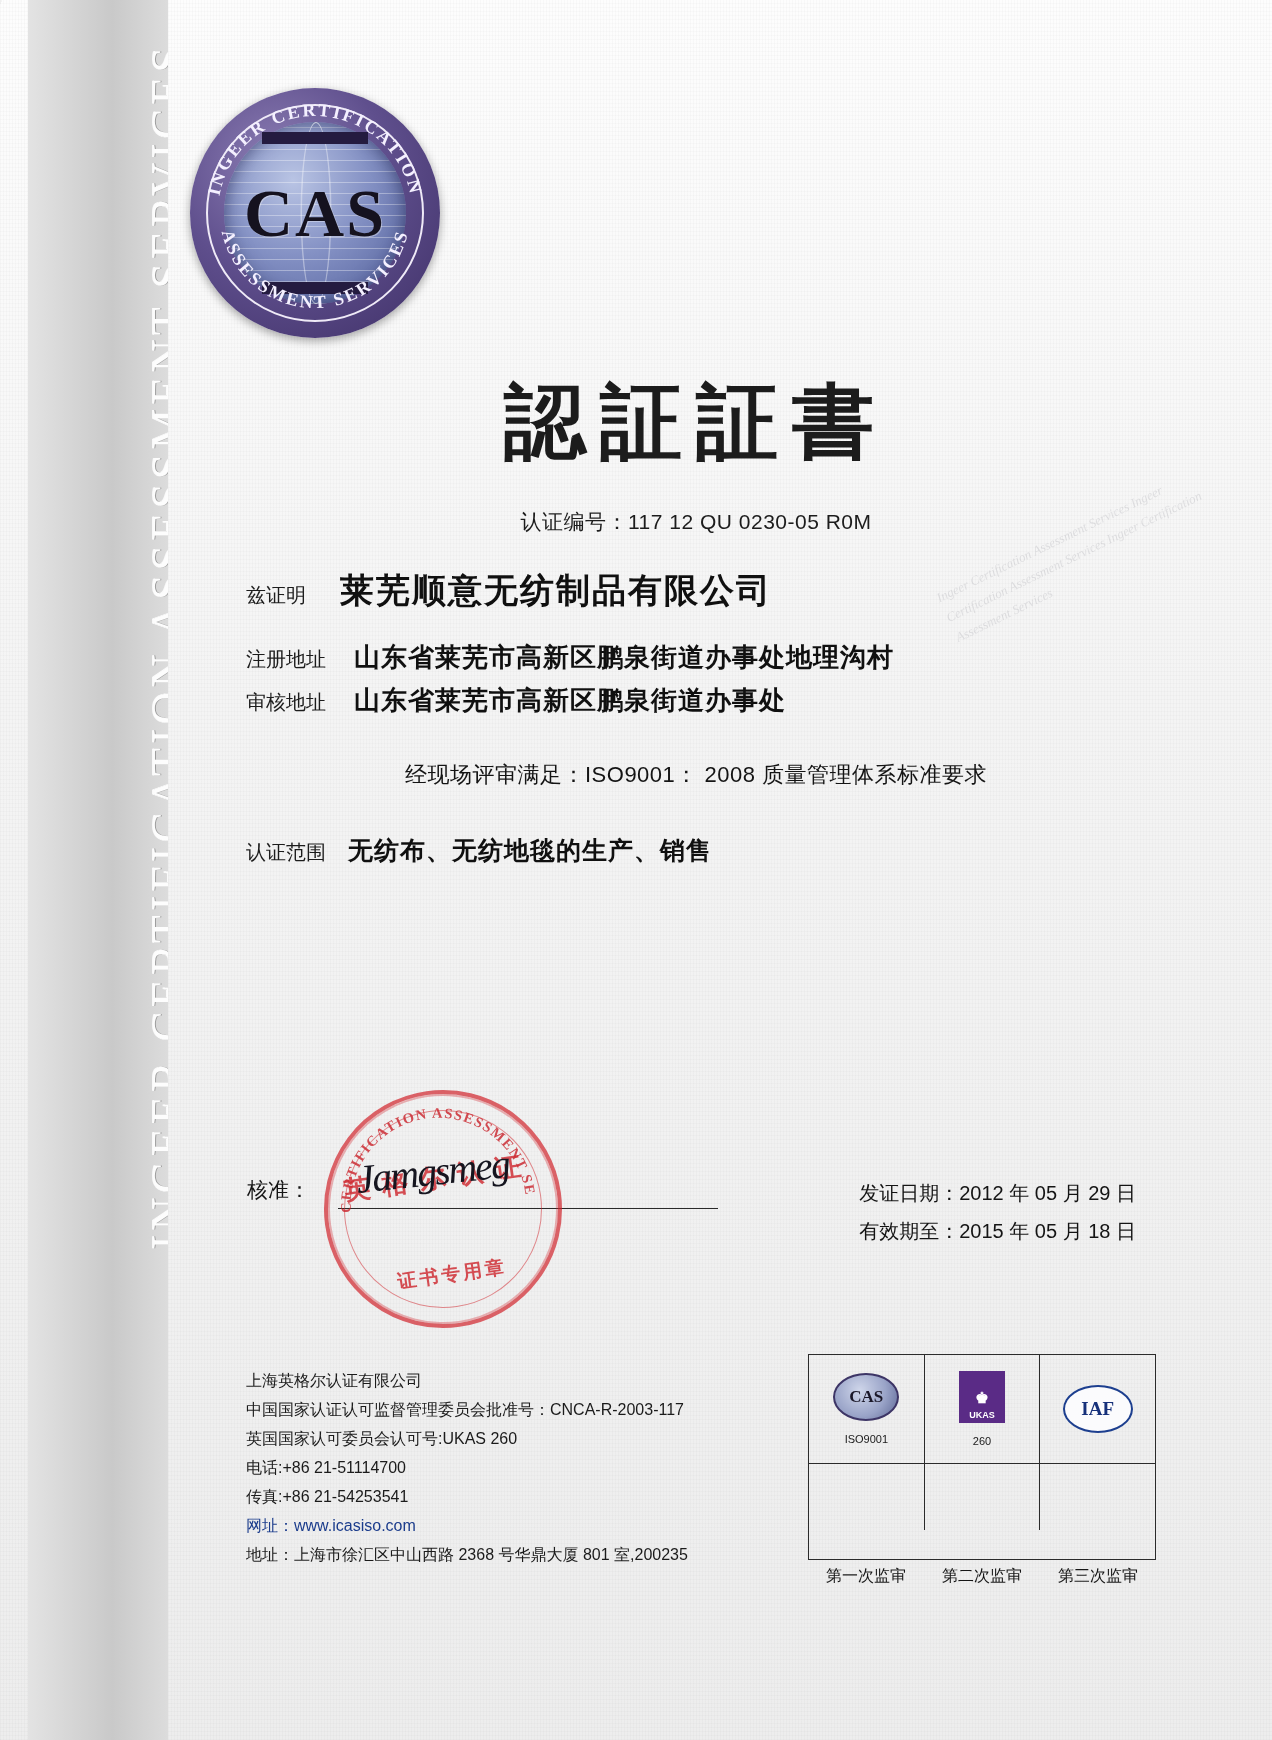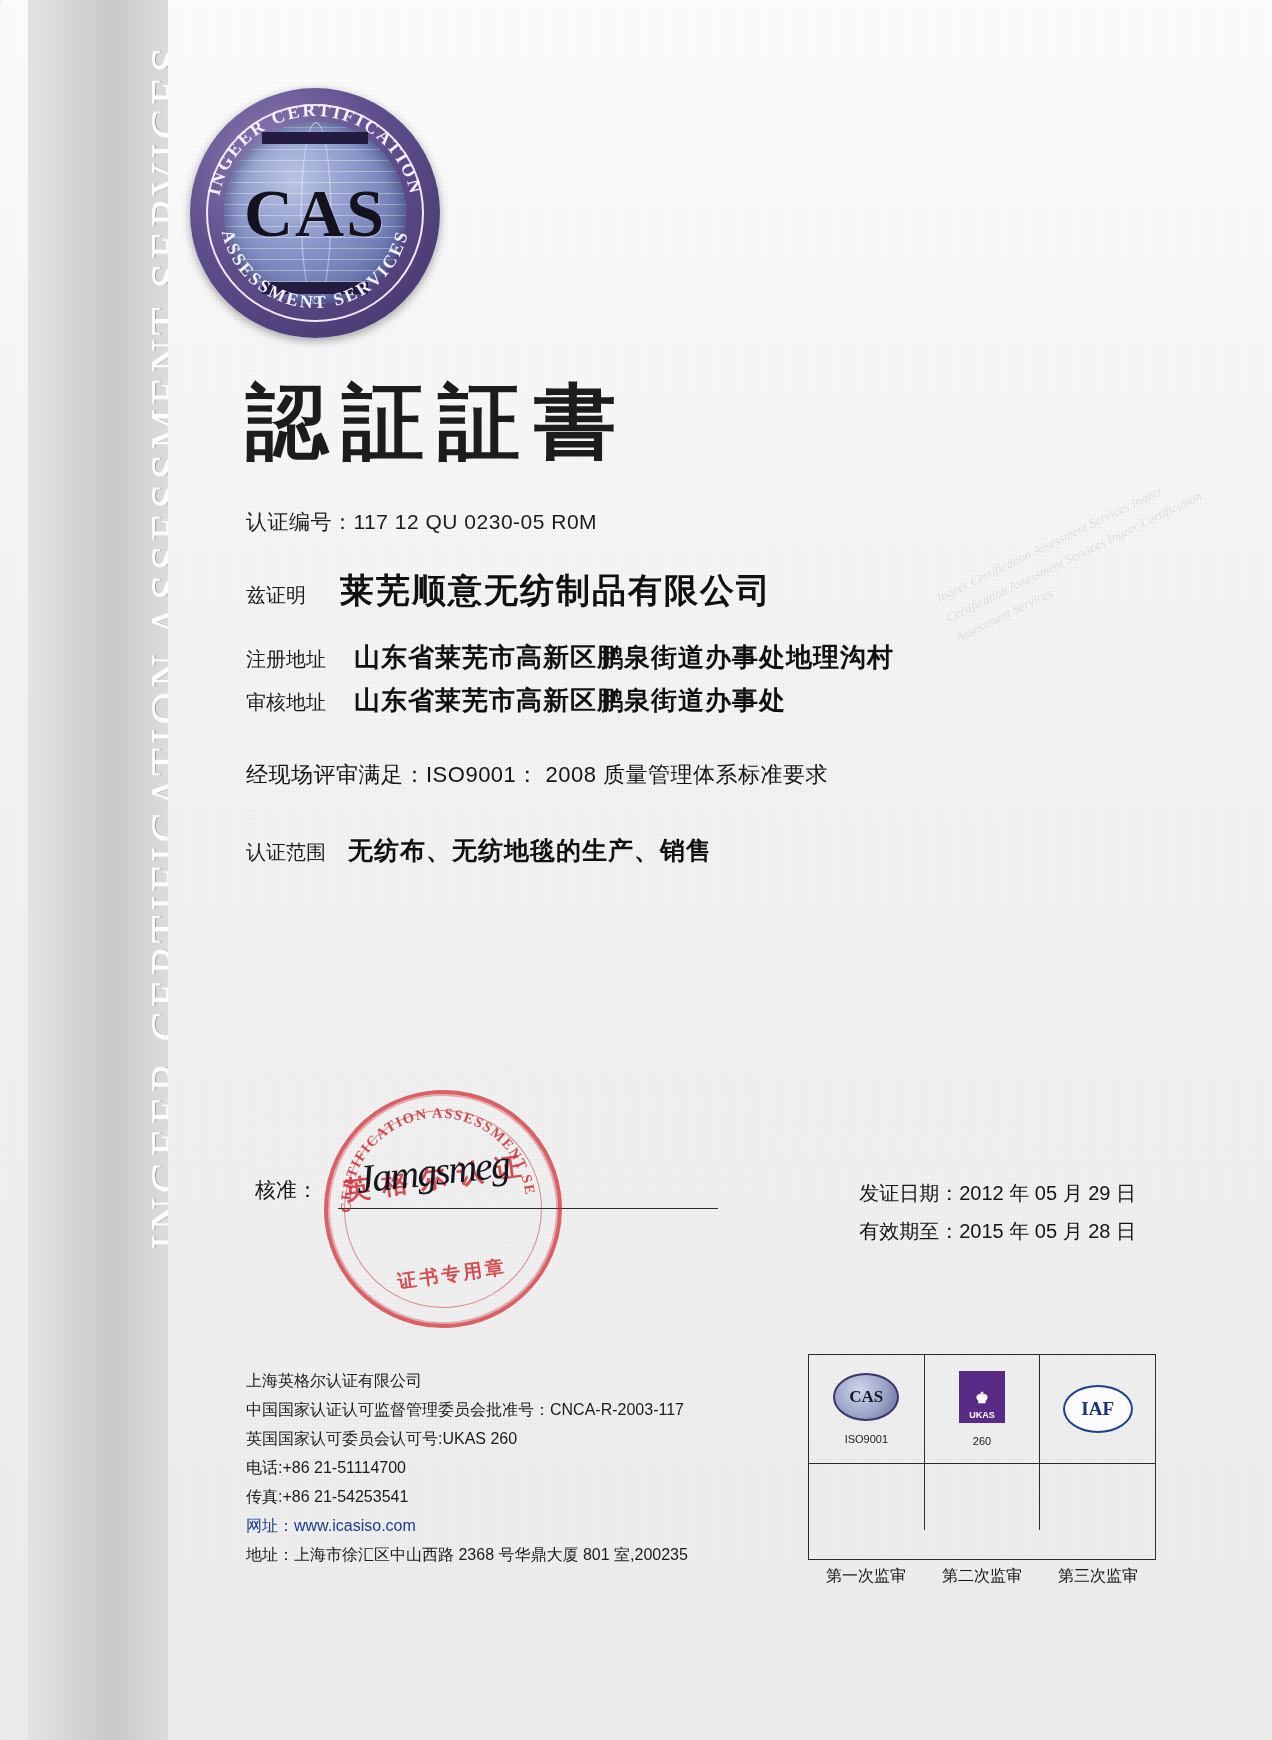--- a/index.html
+++ b/index.html
@@ -150,20 +150,21 @@
     fill: #f4f0ff;
     font-weight: bold;
   }
 
   
   .content {
     position: absolute;
     left: 246px;
     top: 0;
     width: 900px;
+    text-align: center;
   }
   .cert-title {
     margin-top: 368px;
     font-family: "Liberation Serif", serif;
     font-size: 82px;
     font-weight: bold;
     letter-spacing: 14px;
     color: #1c1c1c;
   }
   .cert-no {
@@ -226,21 +227,21 @@
   
   .approve {
     position: absolute;
     left: 246px;
     top: 1150px;
     width: 900px;
     height: 160px;
   }
   .approve-label {
     position: absolute;
-    left: 9px;
+    left: 1px;
     top: 26px;
     font-size: 21px;
     color: #151515;
   }
   .approve-line {
     position: absolute;
     left: 92px;
     top: 58px;
     width: 380px;
     border-bottom: 1.5px solid #2a2a2a;
@@ -496,21 +497,21 @@
         </text>
       </svg>
       <div class="cn-center">英格尔认证</div>
       <div class="cn-bottom">证书专用章</div>
     </div>
 
     <div class="signature">Jamgsmeg</div>
 
     <div class="dates">
       <div>发证日期：2012 年 05 月 29 日</div>
-      <div>有效期至：2015 年 05 月 28 日</div>
+      <div>有效期至：2015 年 05 月 18 日</div>
     </div>
   </div>
 
   <div class="footer-info">
     <div>上海英格尔认证有限公司</div>
     <div>中国国家认证认可监督管理委员会批准号：CNCA-R-2003-117</div>
     <div>英国国家认可委员会认可号:UKAS 260</div>
     <div>电话:+86 21-51114700</div>
     <div>传真:+86 21-54253541</div>
     <div class="url">网址：www.icasiso.com</div>

